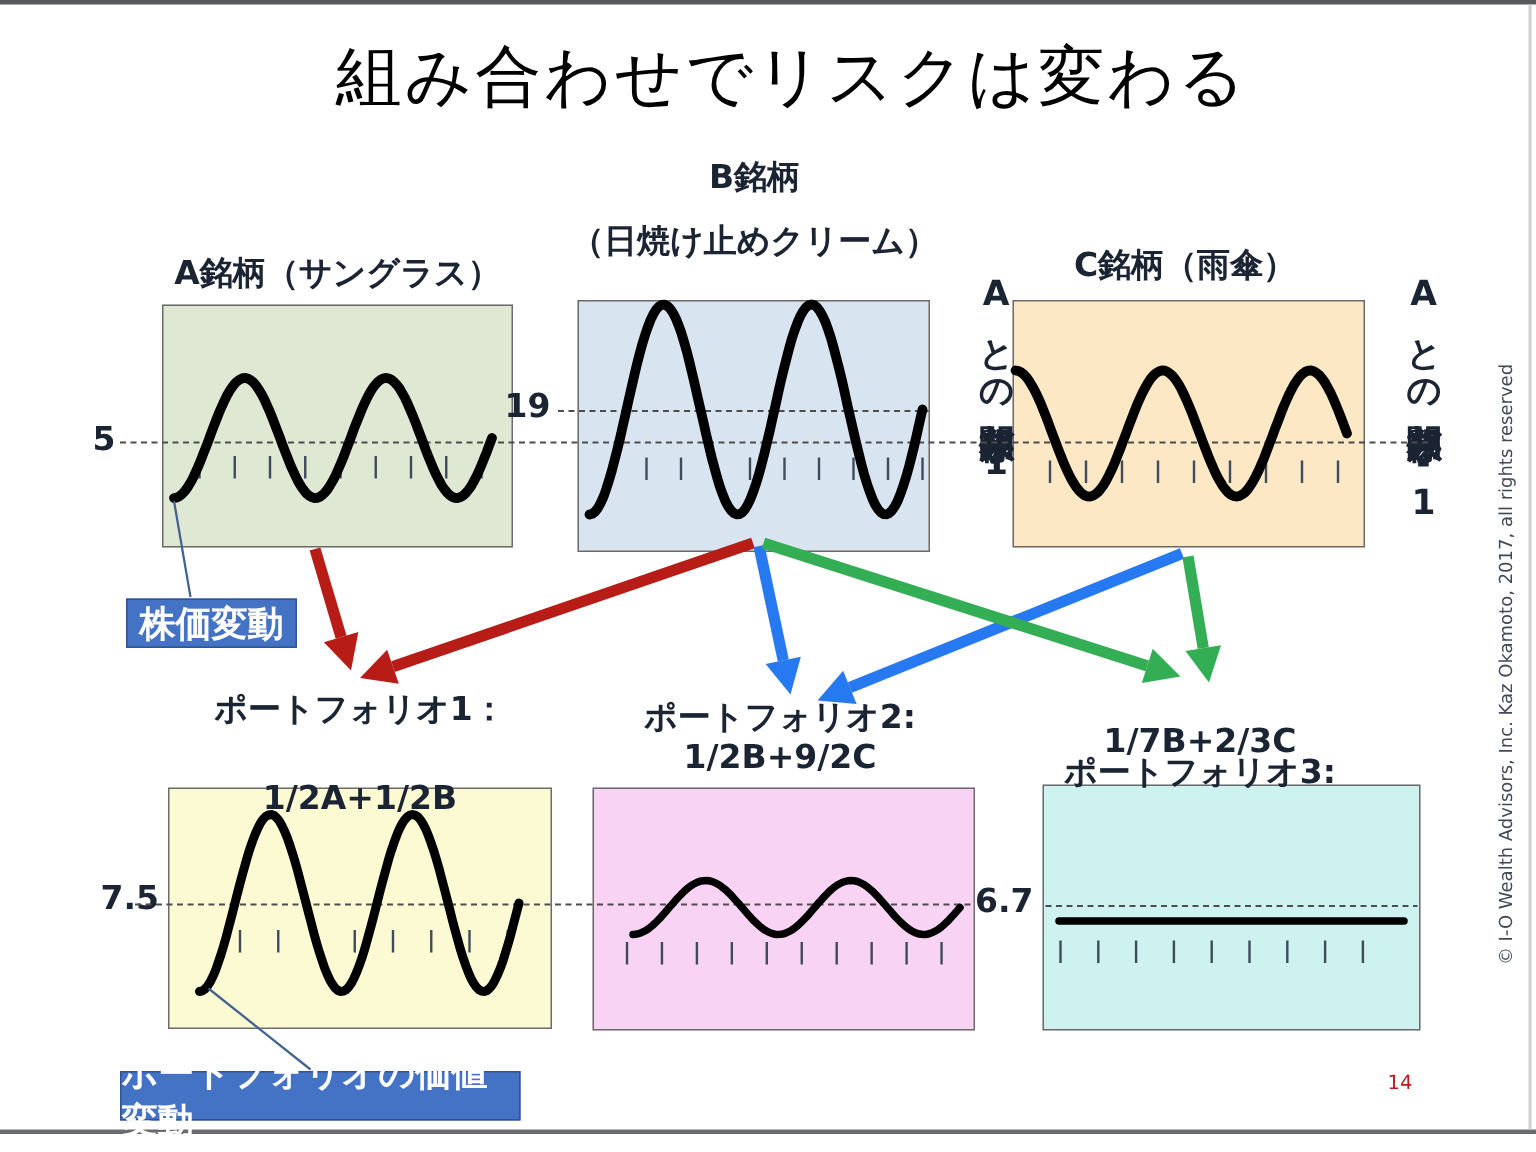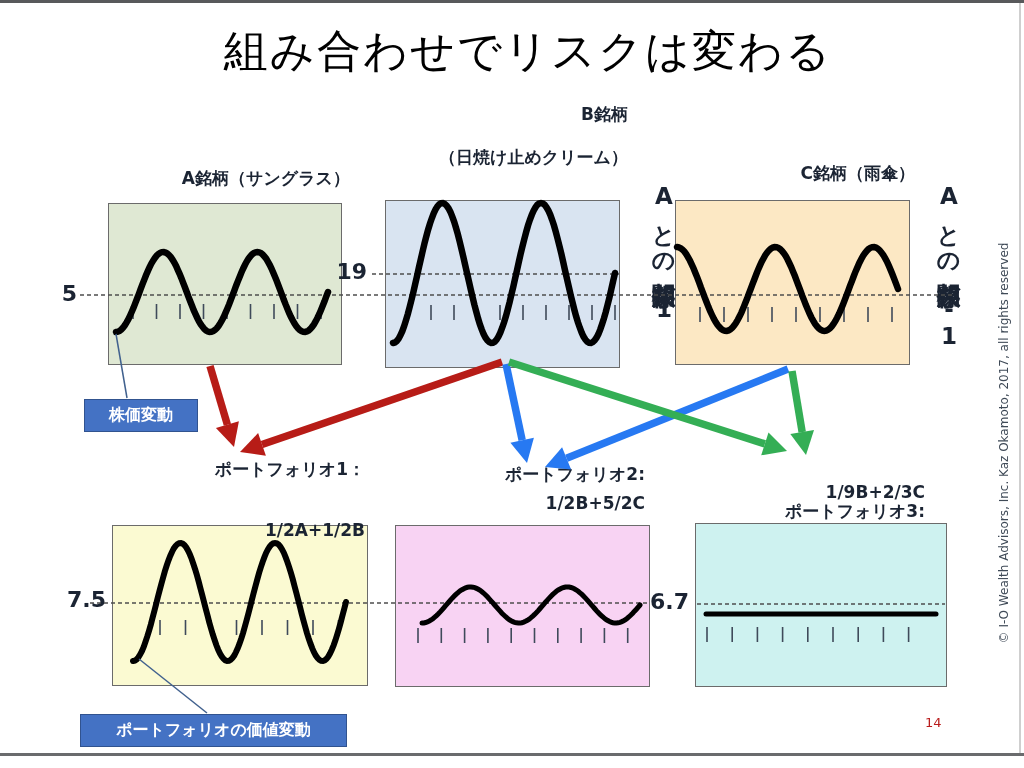--- a/index.html
+++ b/index.html
@@ -10,22 +10,22 @@
   .edge-right{position:absolute;left:1019px;top:3px;width:2px;height:750px;background:#cfcfcf;}
   .slide-title{position:absolute;left:0;top:22px;width:1024px;text-align:center;
        font-size:44px;font-weight:normal;color:#000;letter-spacing:2px;margin-left:16px;}
   .panel{position:absolute;border:1.5px solid #6b6b6b;box-sizing:border-box;z-index:1;}
   .panel-a{left:108px;top:203px;width:234px;height:162px;background:#dfe8d3;}
   .panel-b{left:385px;top:200px;width:235px;height:168px;background:#d9e4f1;}
   .panel-c{left:675px;top:200px;width:235px;height:165px;background:#fce8c4;}
   .panel-p1{left:112px;top:525px;width:256px;height:161px;background:#fbfad2;}
   .panel-p2{left:395px;top:525px;width:255px;height:162px;background:#f8d3f3;}
   .panel-p3{left:695px;top:523px;width:252px;height:164px;background:#cef2f0;}
-  .ptitle{position:absolute;width:250px;text-align:right;font-weight:bold;
-       color:#1b2433;font-size:17px;z-index:4;white-space:nowrap;}
+  .ptitle{position:absolute;width:250px;text-align:center;font-weight:bold;
+       color:#1b2433;font-size:22px;z-index:4;white-space:nowrap;}
   .t-a{left:100px;top:167px;}
   .t-b1{left:378px;top:103px;}
   .t-b2{left:378px;top:146px;}
   .t-c{left:665px;top:162px;}
   .t-p1{left:115px;top:458px;}
   .t-p1f{left:115px;top:489px;margin-top:31px;}
   .t-p2{left:395px;top:463px;}
   .t-p2f{left:395px;top:493px;}
   .t-p3{left:675px;top:452px;margin-top:48px;}
   .t-p3f{left:675px;top:482px;}
@@ -34,21 +34,21 @@
   .v5{left:40px;top:281px;width:37px;}
   .v10{left:328px;top:259px;width:39px;}
   .v75{left:48px;top:587px;width:58px;}
   .v67{left:650px;top:589px;width:46px;text-align:left;}
   .vert-text{position:absolute;writing-mode:vertical-rl;text-orientation:upright;
        font-weight:bold;color:#1b2433;font-size:23px;line-height:28px;
        letter-spacing:1px;z-index:4;}
   .corr-b{left:650px;top:183px;height:235px;}
   .corr-c{left:935px;top:183px;height:235px;}
   .callout{position:absolute;background:#4472c4;border:1.5px solid #31538f;
-       box-sizing:border-box;color:#fff;font-weight:bold;font-size:16px;
+       box-sizing:border-box;color:#fff;font-weight:bold;font-size:24px;
        display:flex;align-items:center;justify-content:center;z-index:6;}
   .co1{left:84px;top:399px;width:114px;height:33px;}
   .co2{left:80px;top:714px;width:267px;height:33px;}
   .copyright{position:absolute;left:1004px;top:443px;
        transform:translate(-50%,-50%) rotate(-90deg);white-space:nowrap;
        font-size:12px;color:#3f4a57;z-index:4;}
   .page-num{position:absolute;left:925px;top:715px;font-size:13px;color:#b91c1c;z-index:4;}
   #overlay{position:absolute;left:0;top:0;z-index:5;pointer-events:none;}
 </style>
 </head>
@@ -67,23 +67,23 @@
 <div class="panel panel-p2"></div>
 <div class="panel panel-p3"></div>
 
 <div class="ptitle t-a">A銘柄（サングラス）</div>
 <div class="ptitle t-b1">B銘柄</div>
 <div class="ptitle t-b2">（日焼け止めクリーム）</div>
 <div class="ptitle t-c">C銘柄（雨傘）</div>
 <div class="ptitle t-p1">ポートフォリオ1：</div>
 <div class="ptitle t-p1f">1/2A+1/2B</div>
 <div class="ptitle t-p2">ポートフォリオ2:</div>
-<div class="ptitle t-p2f">1/2B+5/2C</div>
+<div class="ptitle t-p2f">1/2B+9/2C</div>
 <div class="ptitle t-p3">ポートフォリオ3:</div>
-<div class="ptitle t-p3f">1/9B+2/3C</div>
+<div class="ptitle t-p3f">1/7B+2/3C</div>
 
 <div class="axis-label v5">5</div>
 <div class="axis-label v10">19</div>
 <div class="axis-label v75">7.5</div>
 <div class="axis-label v67">6.7</div>
 
 <div class="vert-text corr-b">Aとの相関係数が1</div>
 <div class="vert-text corr-c">Aとの相関係数が-1</div>
 
 <div class="callout co1">株価変動</div>

